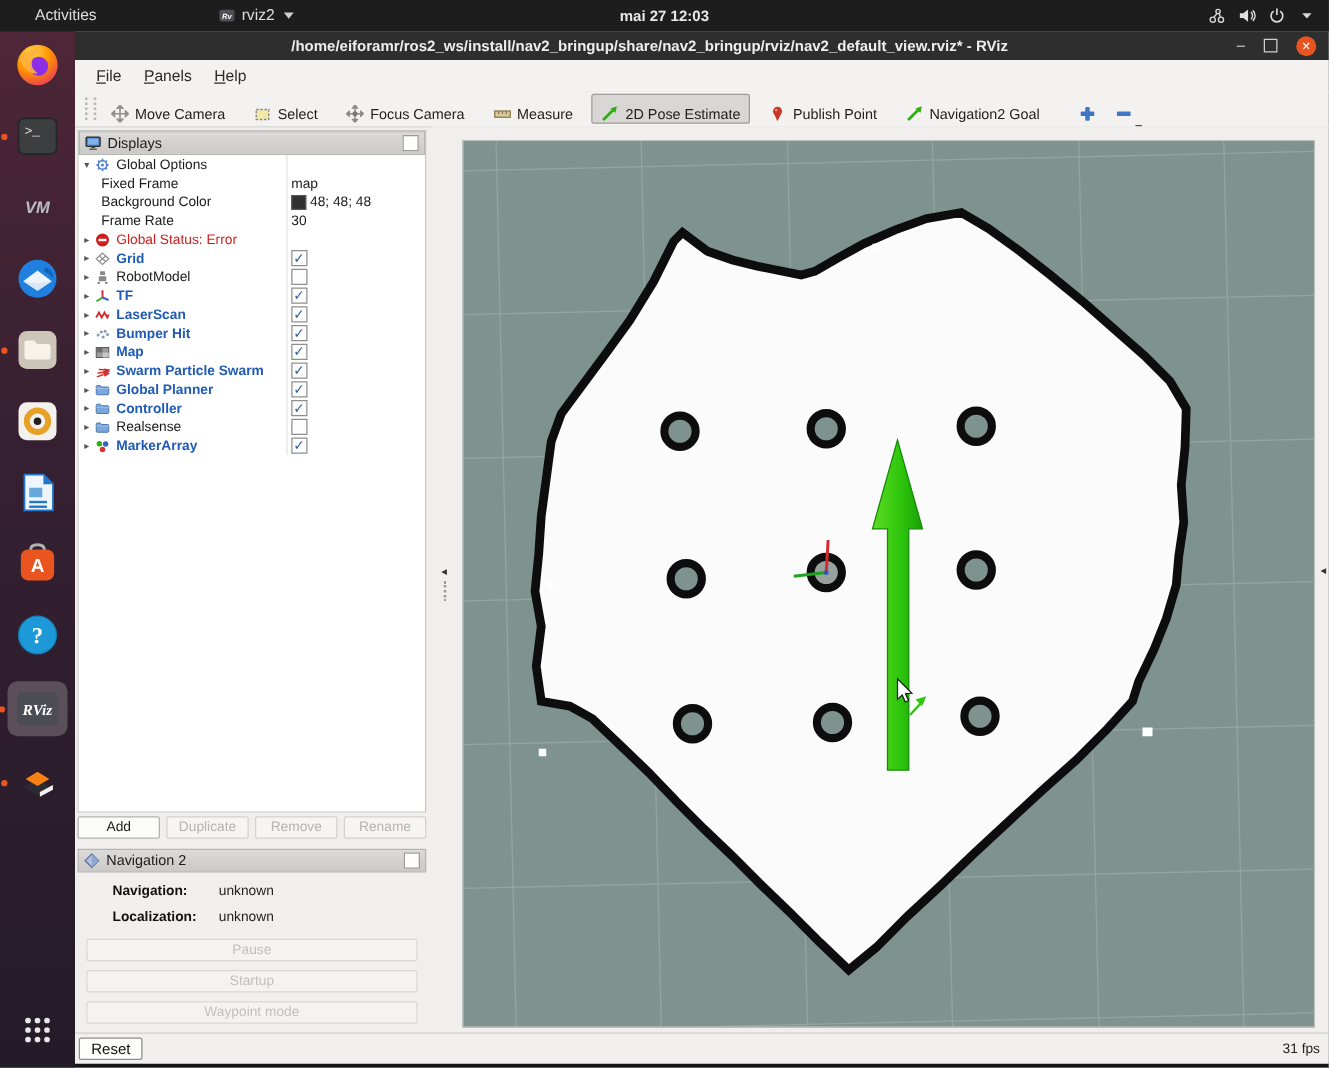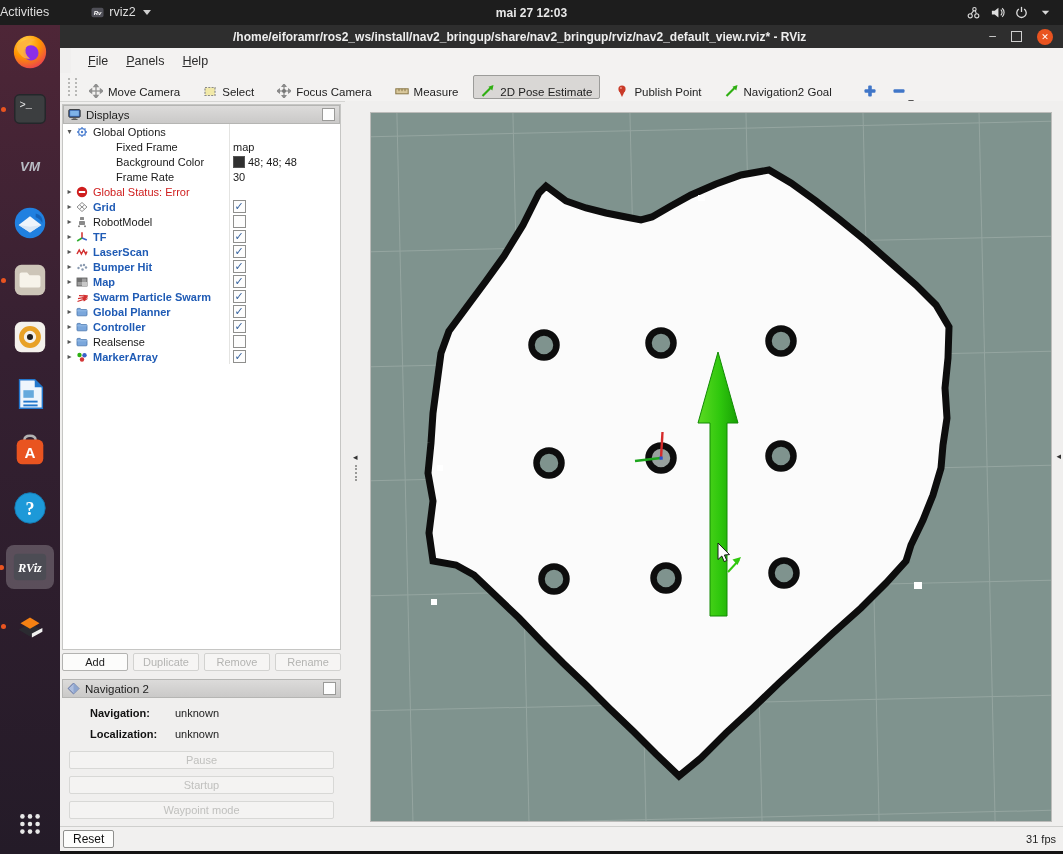--- a/index.html
+++ b/index.html
@@ -5,21 +5,21 @@
   html,body{margin:0;padding:0;}
   body{
     width:1063px;height:854px;position:relative;overflow:hidden;
     background:#1c1c1c;
     font-family:"Liberation Sans","DejaVu Sans",sans-serif;
     -webkit-font-smoothing:antialiased;
   }
   
   .topbar{position:absolute;left:0;top:0;width:1063px;height:25px;background:#1d1d1d;
     color:#dedede;font-size:12.5px;display:flex;align-items:center;z-index:50;}
-  .tb-item{padding:0 0;line-height:25px;cursor:default;text-align:center;}
+  .tb-item{padding:0 28px;line-height:25px;cursor:default;text-align:center;}
   .tb-app{display:flex;align-items:center;gap:5px;margin-left:42px;}
   .tb-app .appicon svg{width:13px;height:13px;display:block;}
   .tb-clock{position:absolute;left:50%;transform:translateX(-50%);font-weight:bold;color:#e8e8e8;font-size:12px;}
   .tb-right{position:absolute;right:6px;top:0;height:25px;display:flex;align-items:center;gap:9px;padding-right:4px;}
   .tb-right span svg{width:15px;height:15px;display:block;}
   .caret-down{width:0;height:0;border-left:4px solid transparent;border-right:4px solid transparent;border-top:5px solid #cfcfcf;display:inline-block;margin-left:2px;}
   
   .dock{position:absolute;left:0;top:25px;width:60px;bottom:0;
     background:linear-gradient(180deg,#4e2637 0%,#352031 40%,#241b28 100%);
     display:flex;flex-direction:column;align-items:center;padding-top:7px;gap:17px;box-sizing:border-box;z-index:40;}
@@ -31,21 +31,21 @@
   
   .window{position:absolute;left:60px;top:25px;right:0;bottom:0;background:#f0efee;z-index:30;}
   .titlebar{position:absolute;left:0;top:0;right:0;height:23px;background:#2e2e2e;display:flex;align-items:center;}
   .titlebar .title{flex:1;text-align:center;color:#eeeeee;font-size:12px;font-weight:bold;white-space:nowrap;overflow:hidden;}
   .winbtns{display:flex;align-items:center;gap:15px;padding:0 10px;}
   .wbtn{color:#d8d8d8;font-size:12px;line-height:23px;cursor:default;}
   .wbtn.max{width:9px;height:9px;border:1.5px solid #cfcfcf;}
   .wbtn.close{width:16px;height:16px;border-radius:50%;background:#e95420;position:relative;}
   .wbtn.close::after{content:"✕";position:absolute;left:0;top:0;width:16px;height:16px;color:#fff;font-size:9px;line-height:16px;text-align:center;}
   
-  .menubar{position:absolute;left:11px;top:23px;right:0;height:25px;background:#f3f2f1;border-bottom:1px solid #dadad8;display:flex;align-items:center;padding-left:8px;}
+  .menubar{position:absolute;left:0;top:23px;right:0;height:25px;background:#f3f2f1;border-bottom:1px solid #dadad8;display:flex;align-items:center;padding-left:8px;}
   .menu-item{display:inline-block;padding:3px 9px;font-size:12.5px;color:#2b2b2b;}
   .menu-item::first-letter{text-decoration:underline;}
   
   .toolbar{position:absolute;left:0;top:48px;right:0;height:28px;background:#f3f2f1;border-bottom:1px solid #d5d5d3;display:flex;align-items:center;padding-left:4px;}
   .grip{width:5px;height:18px;margin:0 4px;border-left:2px dotted #b8b8b6;border-right:2px dotted #b8b8b6;}
   .tool{display:inline-flex;align-items:flex-end;gap:5px;height:22px;padding:0 7px;margin-right:7px;font-size:11.5px;color:#222;border:1px solid transparent;border-radius:2px;background:transparent;}
   .tool .ticon{width:14px;height:14px;display:inline-block;}
   .tool .ticon svg{width:14px;height:14px;display:block;}
   .tool.active{background:#d9d7d5;border-color:#9c9c9a;}
   .tool.icononly{padding:0 5px;margin-right:3px;}
@@ -60,21 +60,21 @@
   .panel-header .ph-title{flex:1;}
   .float-box{width:11px;height:11px;background:#fdfdfd;border:1px solid #9a9a98;}
   .displays-panel{position:absolute;left:2px;top:3px;width:279px;height:546px;background:#ffffff;border:1px solid #c6c6c4;display:flex;flex-direction:column;box-sizing:border-box;}
   .tree{flex:1;position:relative;overflow:hidden;background:#fff;}
   .tree-row{position:relative;height:15px;display:flex;align-items:center;font-size:11px;color:#1a1a1a;}
   .tree-row .exp{width:13px;text-align:center;font-size:8px;color:#555;flex:0 0 13px;}
   .exp-open::before{content:"▾";}
   .exp-closed::before{content:"▸";}
   .tree-row .ricon{width:14px;height:12px;flex:0 0 14px;margin-right:3px;}
   .tree-row .ricon svg{width:12px;height:12px;display:block;}
-  .tree-row.child{padding-left:53px;}
+  .tree-row.child{padding-left:18px;}
   .tree-row .rlabel{white-space:nowrap;}
   .rlabel.enabled{color:var(--display-enabled-blue,#1f5bb5);font-weight:bold;}
   .rlabel.error{color:var(--error-red,#cf1d1d);}
   .value-cell{position:absolute;left:166px;right:0;top:0;bottom:0;background:#fff;border-left:1px solid #e4e4e2;display:flex;align-items:center;padding-left:3px;gap:3px;font-size:11px;color:#1a1a1a;}
   .checkbox{width:11px;height:11px;border:1px solid #8f8f8d;background:#fdfdfd;position:relative;}
   .checkbox.checked::after{content:"✓";position:absolute;left:0.5px;top:-1.5px;font-size:11px;font-weight:bold;color:#35629e;}
   .swatch{width:10px;height:10px;border:1px solid #555;display:inline-block;}
   
   .panel-btns{position:absolute;left:2px;top:552px;width:279px;display:flex;gap:5px;}
   .pbtn{flex:1;height:18px;font-size:11px;border:1px solid #b3b3b1;border-radius:2px;background:#fcfcfb;color:#1c1c1c;font-family:inherit;}

